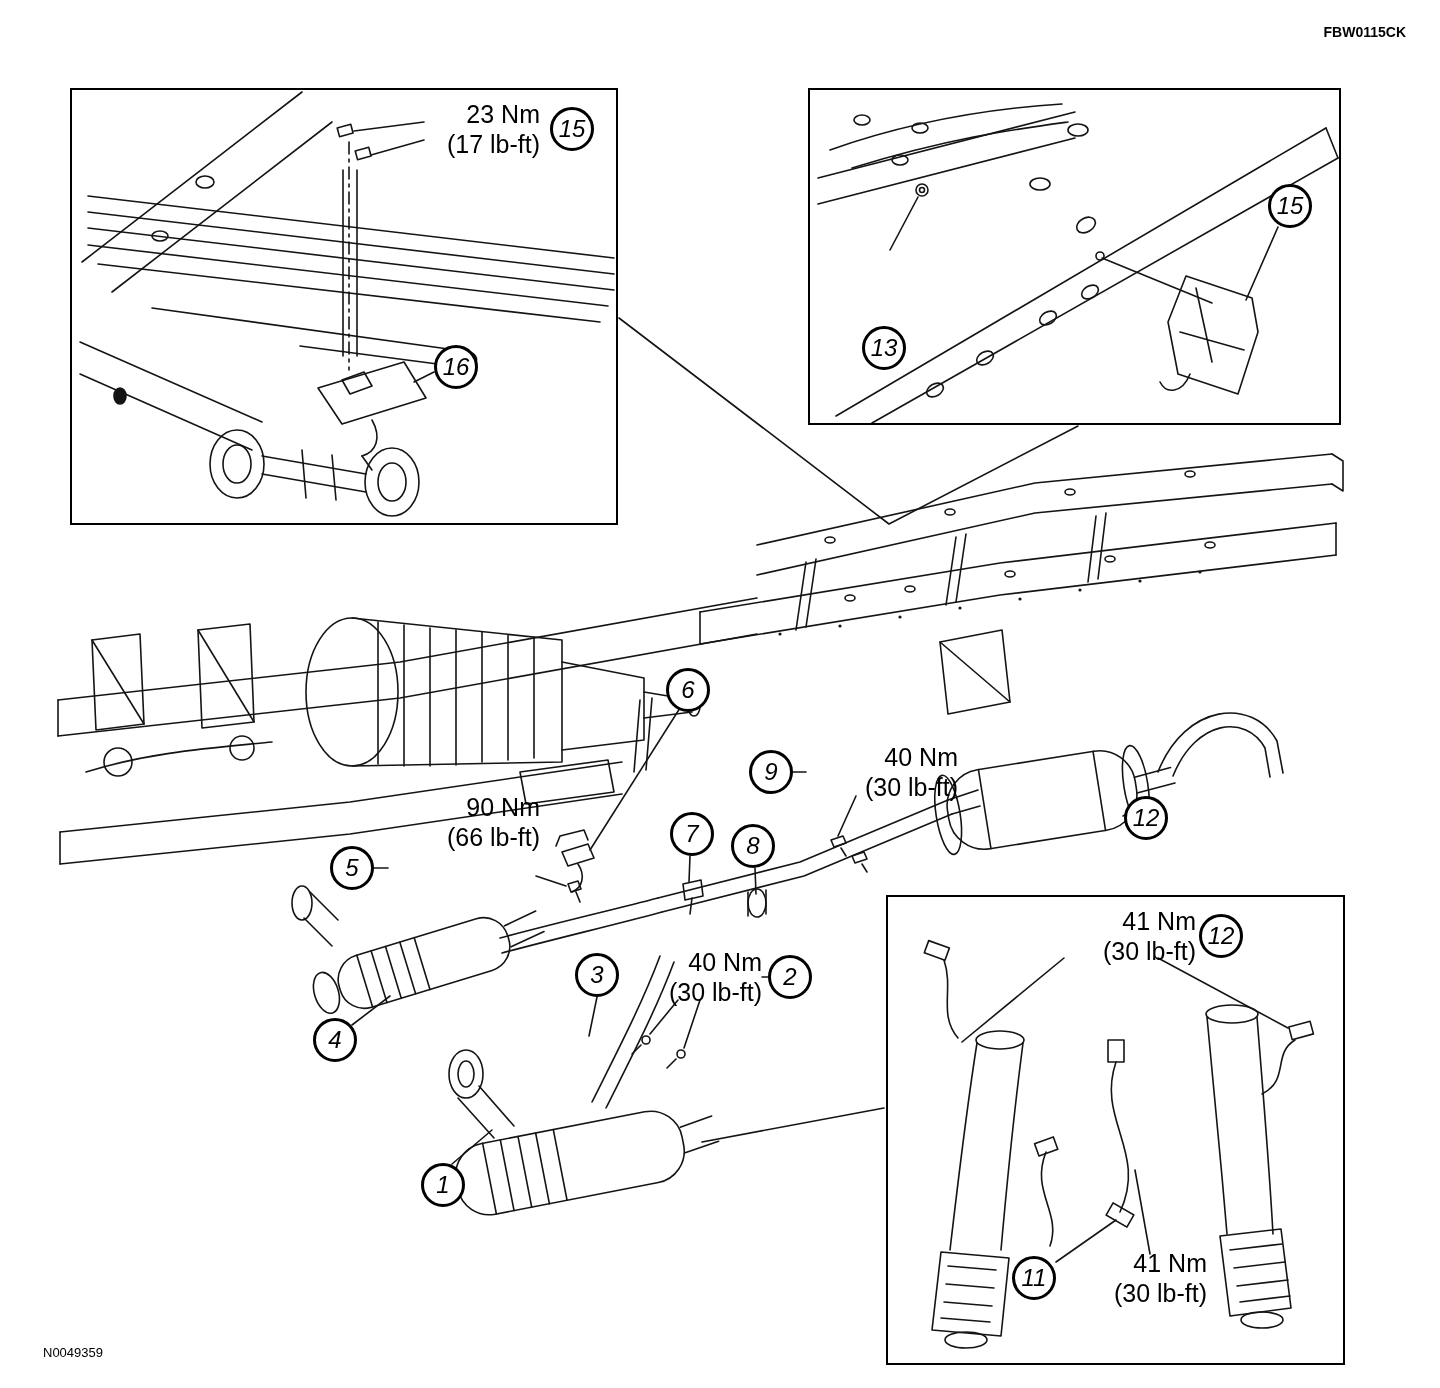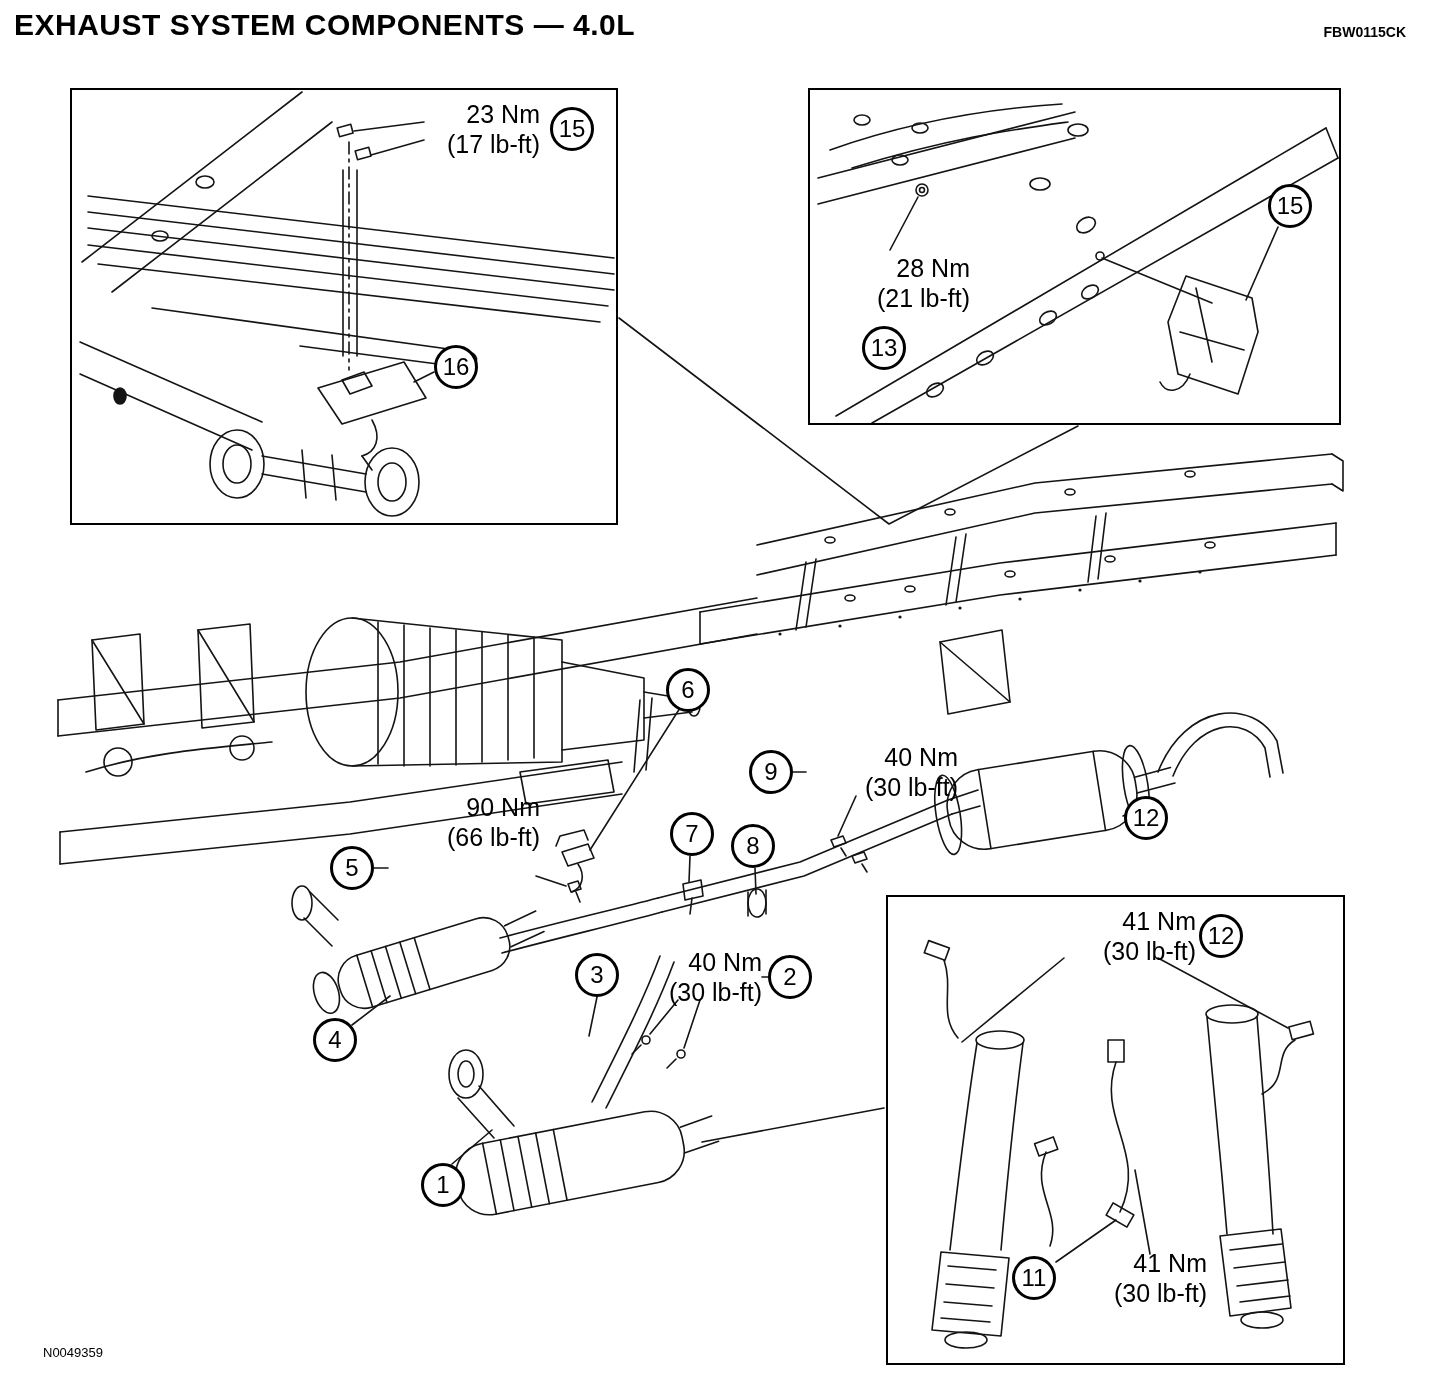--- a/index.html
+++ b/index.html
@@ -20,33 +20,32 @@
   }
   svg.art { position:absolute; left:0; top:0; z-index:1; }
   .inset { position:absolute; border:2px solid #000; background:transparent; z-index:2; pointer-events:none; }
   .inset-left   { left:70px;  top:88px;  width:548px; height:437px; }
   .inset-right  { left:808px; top:88px;  width:533px; height:337px; }
   .inset-bottom { left:886px; top:895px; width:459px; height:470px; }
   .callout {
     position:absolute; width:44px; height:44px; z-index:3;
     border:3px solid #000; border-radius:50%; background:#fff;
     display:flex; align-items:center; justify-content:center;
-    font-size:24px; line-height:1;
+    font-size:24px; line-height:1;font-style:italic;
   }
   .torque {
     position:absolute; z-index:3; text-align:right;
     font-size:25px; line-height:30px; white-space:nowrap;
   }
 </style>
 </head>
 <body>
 
 <div class="page">
 
-  <div class="title">EXHAUST SYSTEM COMPONENTS — 4.0L</div>
   <div class="figcode">FBW0115CK</div>
   <div class="docnum">N0049359</div>
 
   <svg class="art" width="1440" height="1388" viewBox="0 0 1440 1388">
     <g stroke="#141414" stroke-width="1.6" fill="none" stroke-linecap="round" stroke-linejoin="round">
 
       <g>
         <path d="M619,318 L889,524 L1078,426"></path>
         <path d="M884,1108 L702,1142"></path>
       </g>
@@ -276,24 +275,20 @@
   <div class="callout" style="left:1199px;top:914px">12</div>
   <div class="callout" style="left:862px;top:326px">13</div>
   <div class="callout" style="left:1268px;top:184px">15</div>
   <div class="callout" style="left:550px;top:107px">15</div>
   <div class="callout" style="left:434px;top:345px">16</div>
 
   <div class="torque" style="left:380px;top:99px;width:160px">
     <div>23 Nm</div>
     <div>(17 lb-ft)</div>
   </div>
-  <div class="torque" style="left:800px;top:253px;width:170px">
-    <div>28 Nm</div>
-    <div>(21 lb-ft)</div>
-  </div>
   <div class="torque" style="left:808px;top:742px;width:150px">
     <div>40 Nm</div>
     <div>(30 lb-ft)</div>
   </div>
   <div class="torque" style="left:390px;top:792px;width:150px">
     <div>90 Nm</div>
     <div>(66 lb-ft)</div>
   </div>
   <div class="torque" style="left:612px;top:947px;width:150px">
     <div>40 Nm</div>

